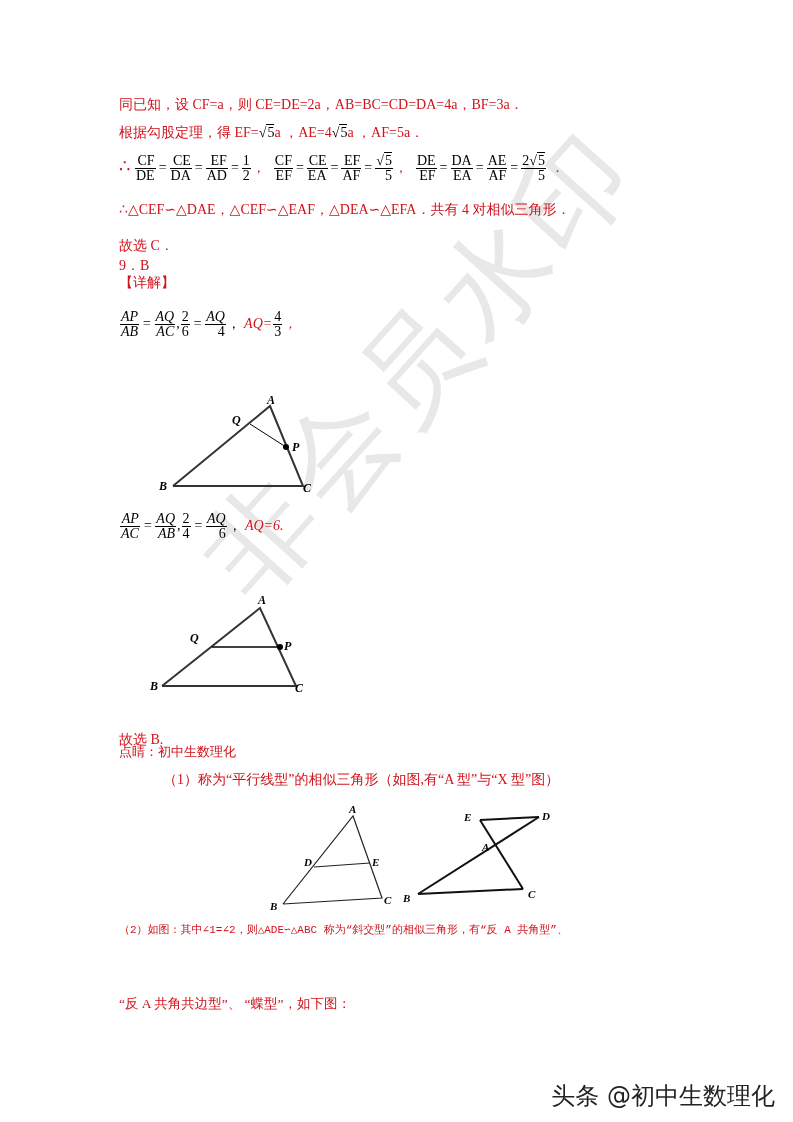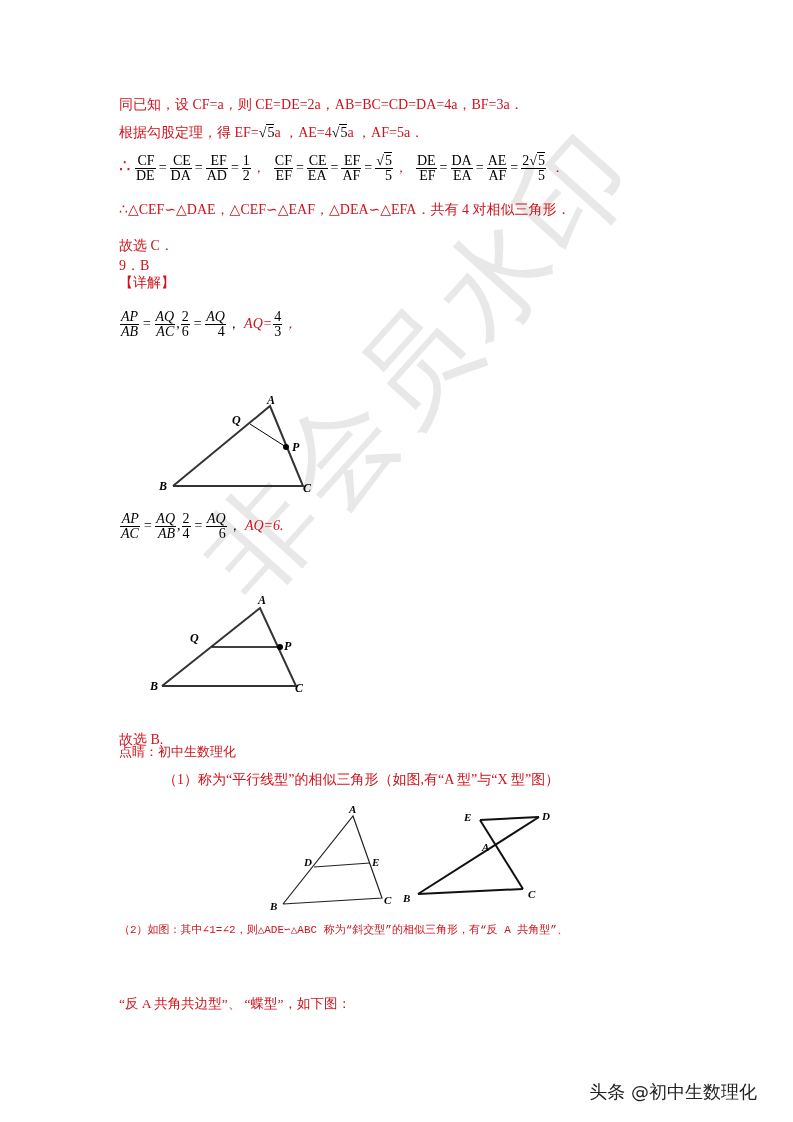--- a/index.html
+++ b/index.html
@@ -11,21 +11,21 @@
   .frac { display:inline-block; vertical-align:middle; text-align:right; margin:0 1px; line-height:14px; }
   .frac .num { display:block; border-bottom:1px solid currentColor; padding:0 1px; }
   .frac .den { display:block; padding:0 1px; }
   .eq { margin:0 2px; }
   .sqrt { display:inline-block; }
   .sqrt .rad { border-top:1px solid currentColor; padding-left:1px; }
   .watermark { position:absolute; left:170px; top:530px; font-size:110px; color:#e8e8e8;
                transform:rotate(-48deg); transform-origin:left top; white-space:nowrap;
                font-family:"DejaVu Sans",sans-serif; z-index:0; letter-spacing:6px; }
   .fig { position:absolute; z-index:1; }
-  .footer { position:absolute; right:36px; top:1080px; font-size:18px; color:#222;
+  .footer { position:absolute; right:18px; top:1080px; font-size:24px; color:#222;
             font-family:"DejaVu Sans",sans-serif; }
   svg text { font-family:"Liberation Serif",serif; font-style:italic; font-weight:bold; font-size:12px; }
 </style>
 </head>
 <body>
 
 <div class="watermark">非会员水印</div>
 
 <div class="line red" style="top:95px;">同已知，设 CF=a，则 CE=DE=2a，AB=BC=CD=DA=4a，BF=3a．</div>
 

